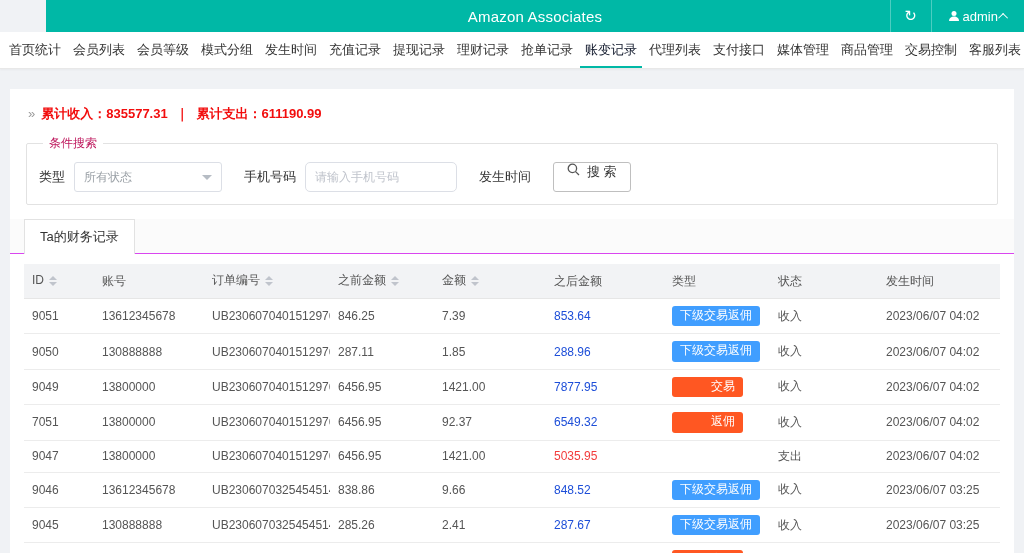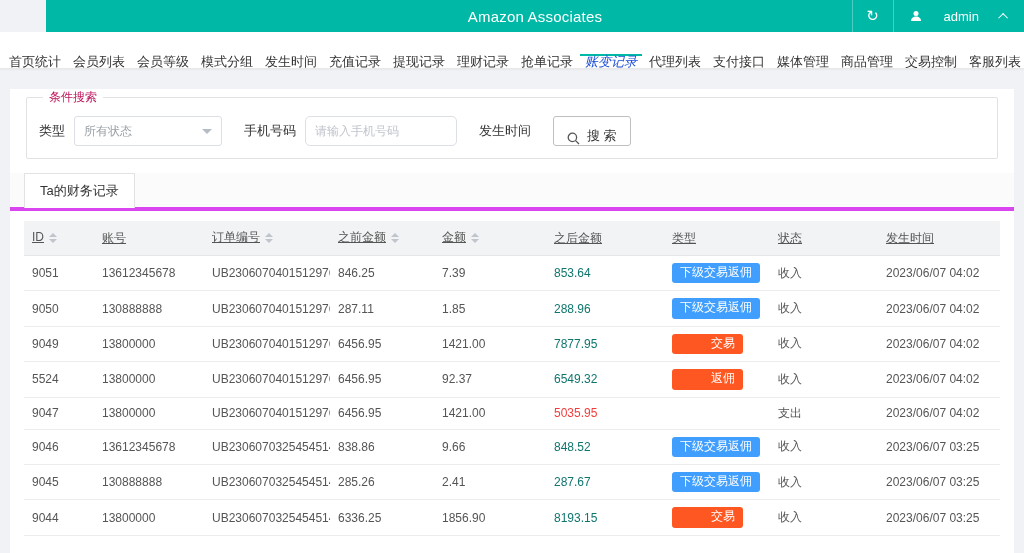--- a/index.html
+++ b/index.html
@@ -8,67 +8,67 @@
     font-family:"Liberation Sans","DejaVu Sans",sans-serif;
     font-size:12px; color:#333; background:#f0f2f5;
   }
   
   .topbar { position:relative; height:32px; background:#00b8a6; color:#fff; display:flex; align-items:center;margin-left:46px; }
   .topbar-title { position:absolute; left:0; right:0; text-align:center; font-size:15px; letter-spacing:.2px; }
   .topbar-right { margin-left:auto; display:flex; align-items:stretch; height:100%; position:relative; z-index:1; }
   .refresh-seg { width:42px; display:flex; align-items:center; justify-content:center;
     border-left:1px solid rgba(255,255,255,.3); border-right:1px solid rgba(255,255,255,.3);
     cursor:pointer; font-size:15px; }
-  .admin-seg { display:flex; align-items:center; gap:22px; padding:0 16px; cursor:pointer; font-size:13px; }
+  .admin-seg { display:flex; align-items:center; gap:3px; padding:0 16px; cursor:pointer; font-size:13px; }
   .chev-up { width:7px; height:7px; border-left:1.5px solid #fff; border-top:1.5px solid #fff;
     transform:rotate(45deg) translateY(2px); display:inline-block; }
   
-  .nav { height:37px; background:#fff; display:flex; align-items:stretch; padding:12px 3px;
+  .nav { height:37px; background:#fff; display:flex; align-items:stretch; padding:0 3px;
     border-bottom:1px solid #e8e8e8; box-shadow:0 1px 2px rgba(0,0,0,.04); }
   .nav-item { padding:0 5px; margin:0 1px; font-size:13px; color:#333; line-height:35px;
     cursor:pointer; white-space:nowrap; border-bottom:2px solid transparent; }
-  .nav-item.active { color:#1d4ed8; border-bottom-color:#00b8a6;font-style:italic; }
+  .nav-item.active { color:#0f172a; border-bottom-color:#00b8a6; }
   
   .panel { margin:20px 10px 0; background:#fff; min-height:600px; }
   .summary { padding:16px 18px 8px; font-size:13px; font-weight:bold; color:#f20d0d; }
   .summary .marker { color:#9a9a9a; margin-right:6px; font-weight:normal; }
   .summary .divider { color:#f20d0d; margin:0 8px; }
   
   fieldset.filter { margin:4px 16px 0; border:1px solid #e2e2e2; border-radius:2px; padding:8px 12px 12px; }
   fieldset.filter legend { font-size:12px; color:#be185d; padding:0 6px; margin-left:4px; }
   .form-row { display:flex; align-items:center; gap:22px; margin-top:2px; }
   .form-item { display:flex; align-items:center; gap:9px; }
   .form-label { font-size:13px; color:#333; white-space:nowrap; }
   .select-box { width:148px; height:30px; border:1px solid #dcdfe6; border-radius:3px; background:#fff;
     display:flex; align-items:center; justify-content:space-between; padding:8px 9px; cursor:pointer; }
   .select-value { color:#9aa0a6; font-size:12px; }
   .caret-down { width:0; height:0; border:5px solid transparent; border-top-color:#b6bcc4; margin-top:5px; }
   input.text { width:152px; height:30px; border:1px solid #dcdfe6; border-radius:5px; padding:0 9px;
     font-size:12px; color:#333; outline:none; font-family:inherit; }
   input.text::placeholder { color:#c0c4cc; }
   .search-btn { height:30px; border:1px solid #bfbfbf; background:#fff; border-radius:3px;
-    display:flex; align-items:flex-end; gap:7px; padding:0 13px; font-size:13px; color:#333; cursor:pointer; }
-  
-  .tab-strip { margin-top:14px; display:flex; border-bottom:4px solid #d946ef; background:#fbfbfb; padding-left:14px; }
+    display:flex; align-items:flex-start; gap:7px; padding:0 13px; font-size:13px; color:#333; cursor:pointer; }
+  
+  .tab-strip { margin-top:14px; display:flex; border-bottom:1px solid #d946ef; background:#fbfbfb; padding-left:14px; }
   .tab { position:relative; padding:8px 15px; background:#fff; border:1px solid #e2e2e2; border-bottom:none;
     font-size:13px; color:#333; margin-bottom:-1px; cursor:pointer; }
   
   .table-wrap { padding:10px 14px 0; }
   table { width:100%; border-collapse:collapse; table-layout:fixed; }
   col.c-id{width:70px} col.c-acct{width:110px} col.c-order{width:126px} col.c-before{width:104px}
   col.c-amt{width:112px} col.c-after{width:118px} col.c-type{width:106px} col.c-status{width:108px}
   thead th { background:#f2f3f5; font-weight:normal; text-align:left; font-size:12px; color:#555;
-    padding:8px 8px; border-bottom:1px solid #e6e6e6; white-space:nowrap;text-decoration:underline; }
+    padding:8px 8px; border-bottom:1px solid #e6e6e6; white-space:nowrap; }
   tbody td { padding:7px 8px; font-size:12px; color:#555; border-bottom:1px solid #ececec;
     white-space:nowrap; overflow:hidden; background:#fff; }
   .sort { display:inline-flex; flex-direction:column; margin-left:5px; vertical-align:middle; }
   .sort i { width:0; height:0; border:4px solid transparent; display:block; }
   .sort .up { border-bottom-color:#c0c4cc; margin-bottom:2px; }
   .sort .down { border-top-color:#c0c4cc; }
-  .amt-green { color:#0f766e;margin-top:16px; }
+  .amt-green { color:#1d4ed8;margin-top:16px; }
   .amt-red { color:#f23c3c; }
   .badge { display:inline-block; padding:3px 8px; border-radius:3px; color:#fff; font-size:12px;
     cursor:pointer; line-height:1.2;font-family:Liberation Mono, monospace; }
   .badge.blue { background:#409eff; }
   .badge.orange { background:#ff5722;padding-left:39px; }
   svg { display:block; }
 </style>
 </head>
 <body>
 
@@ -105,20 +105,23 @@
     <div class="nav-item">代理列表</div>
     <div class="nav-item">支付接口</div>
     <div class="nav-item">媒体管理</div>
     <div class="nav-item">商品管理</div>
     <div class="nav-item">交易控制</div>
     <div class="nav-item">客服列表</div>
   </div>
 
 <div class="panel">
 
+  <div class="summary">
+    <span class="marker">»</span><span>累计收入：</span><span>835577.31</span><span class="divider">｜</span><span>累计支出：</span><span>611190.99</span>
+  </div>
 
   <fieldset class="filter">
     <legend>条件搜索</legend>
     <div class="form-row">
       <div class="form-item">
         <span class="form-label">类型</span>
         <div class="select-box">
           <span class="select-value">所有状态</span>
           <span class="caret-down"></span>
         </div>
@@ -212,21 +215,21 @@
             <td>13800000</td>
             <td>UB2306070401512976</td>
             <td>6456.95</td>
             <td>1421.00</td>
             <td class="amt-green">7877.95</td>
             <td><span class="badge orange">交易</span></td>
             <td>收入</td>
             <td>2023/06/07 04:02</td>
           </tr>
           <tr>
-            <td>5524</td>
+            <td>7051</td>
             <td>13800000</td>
             <td>UB2306070401512976</td>
             <td>6456.95</td>
             <td>92.37</td>
             <td class="amt-green">6549.32</td>
             <td><span class="badge orange">返佣</span></td>
             <td>收入</td>
             <td>2023/06/07 04:02</td>
           </tr>
           <tr>

